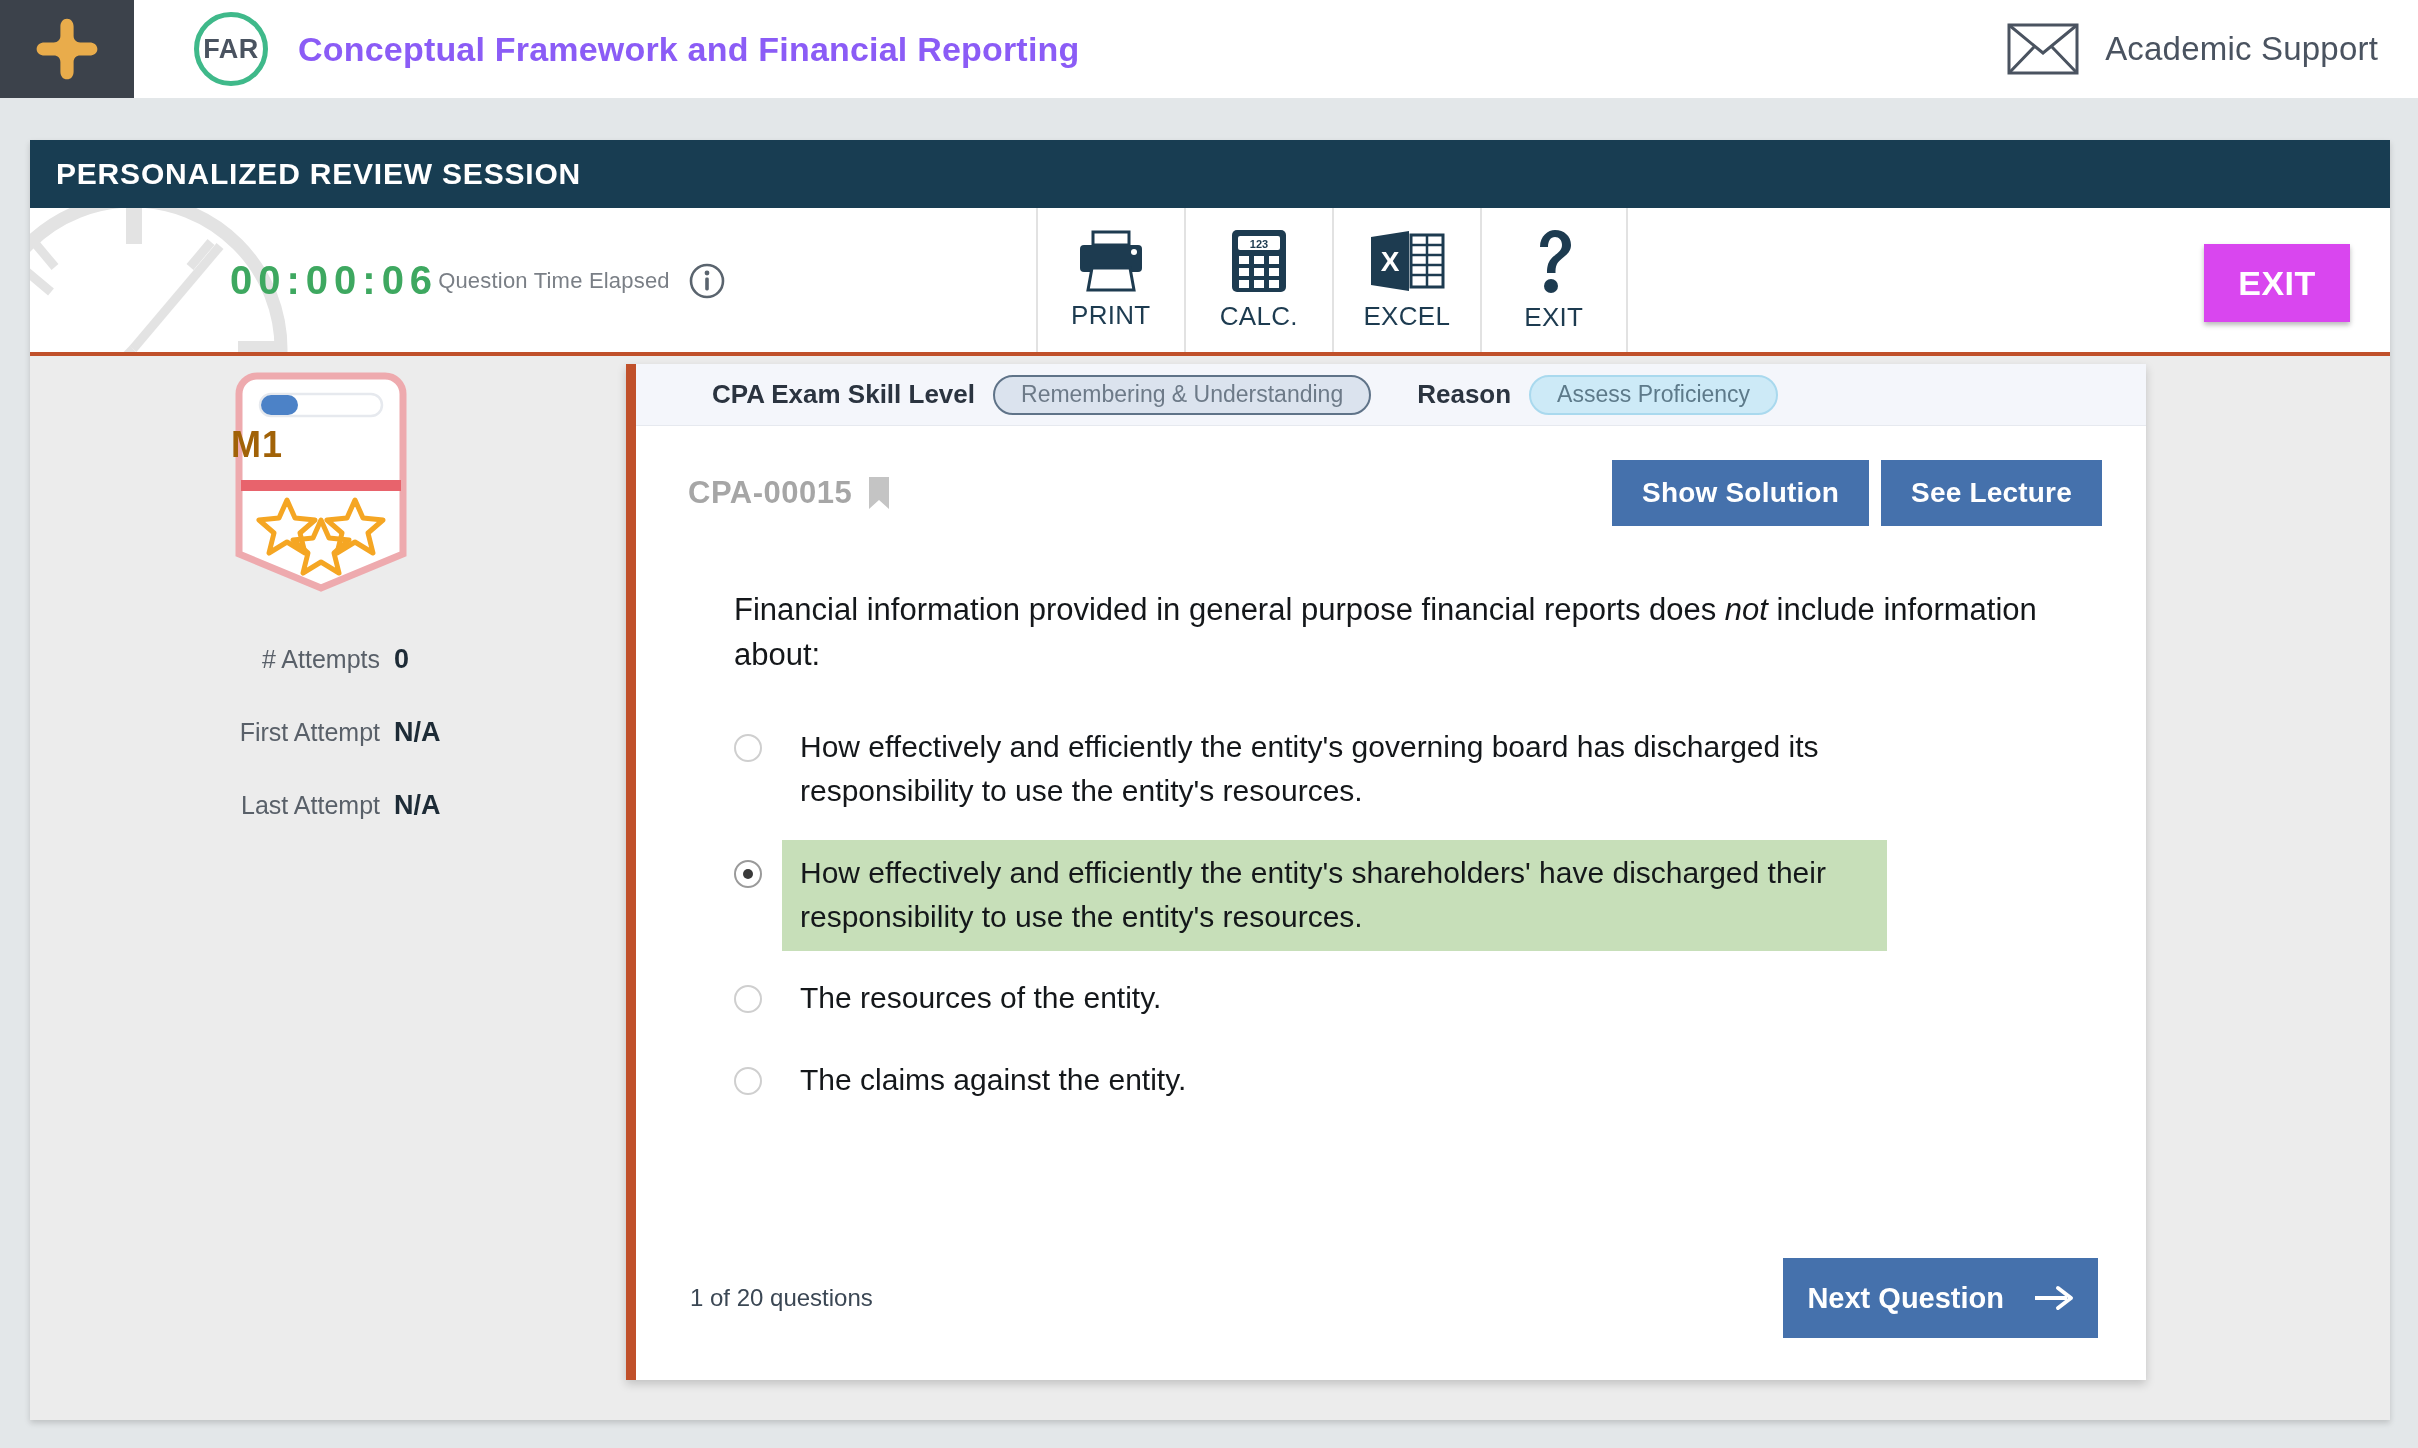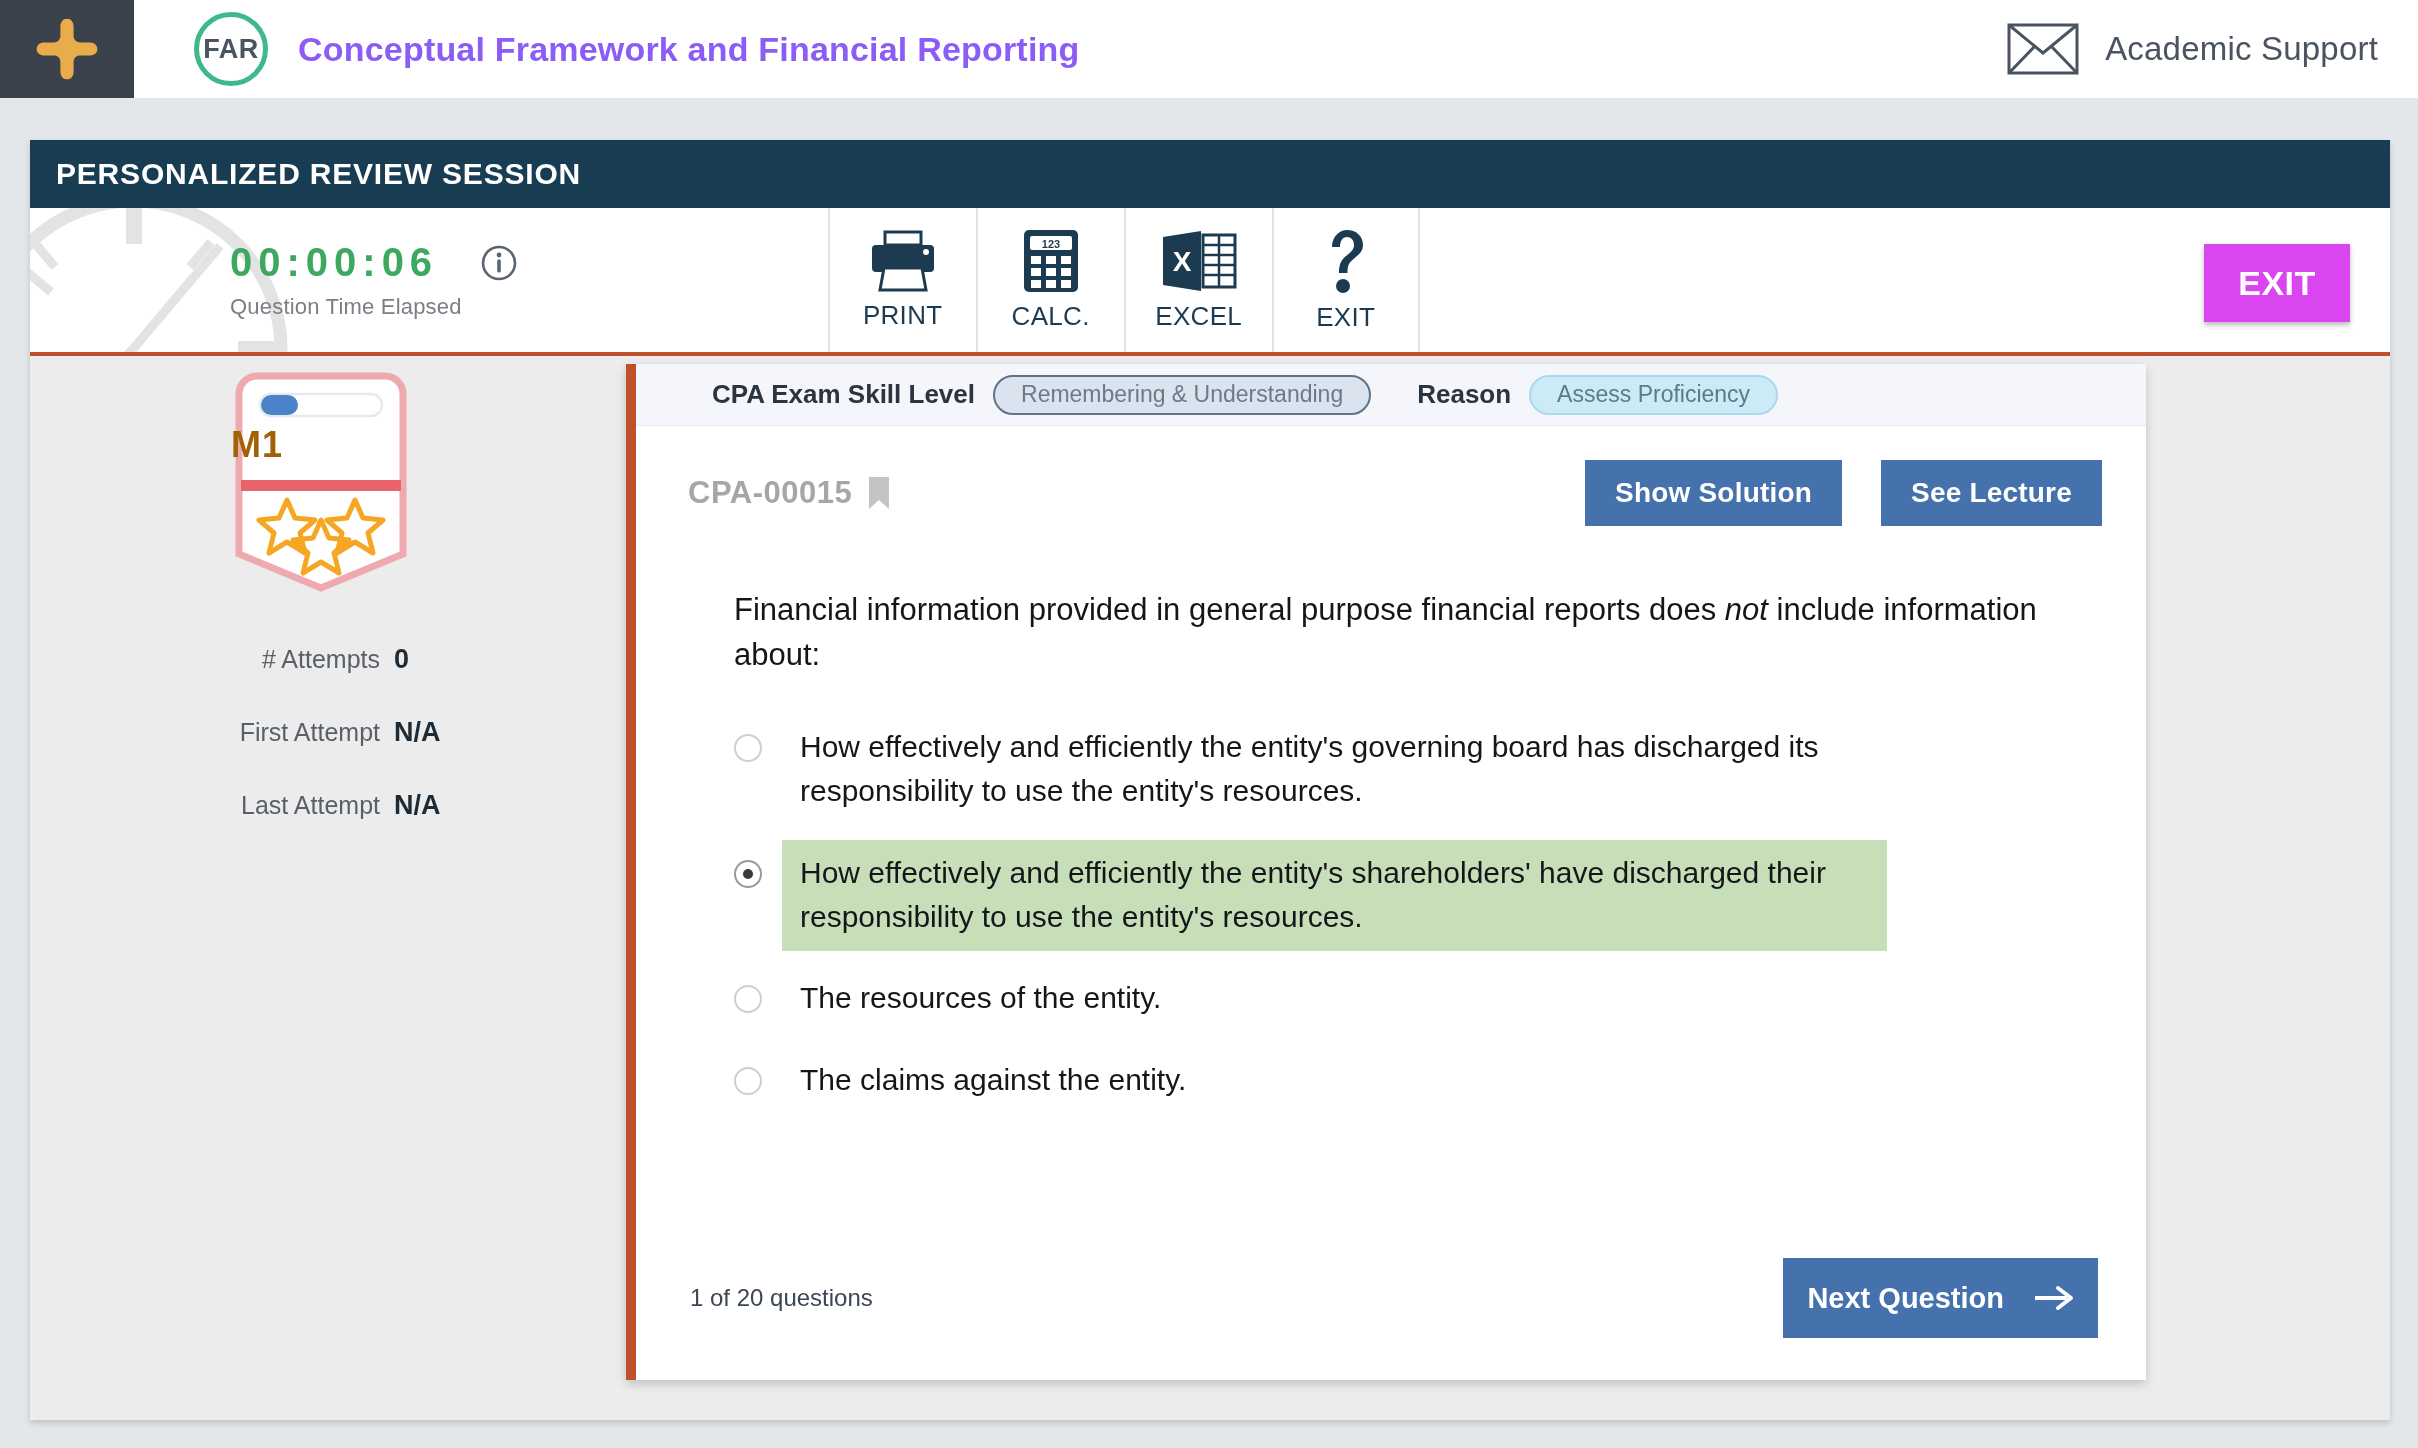--- a/index.html
+++ b/index.html
@@ -56,21 +56,21 @@
     border-bottom: 4px solid #c0502a; overflow: hidden;
     display: flex; align-items: center;
   }
   .clock-wm {
     position: absolute; left: -62px; top: -24px; width: 330px; height: 330px;
     opacity: 1; pointer-events: none;
   }
   .timer-wrap {
     position: relative; margin-left: 200px; display: flex; align-items: flex-start; gap: 18px;
   }
-  .timer-col { display: flex; flex-direction: column; }
+  .timer-col { display: flex; }
   .timer-value {
     font-size: 40px; color: #3ea860; font-weight: bold; letter-spacing: 6px;
     font-family: "Liberation Sans", sans-serif; line-height: 1.1;
   }
   .timer-label { font-size: 22px; color: #7a7f86; margin-top: 10px; letter-spacing: .2px; }
   .info-ico { width: 38px; height: 38px; margin-top: 4px; display:block; }
 
   .tools { position: relative; margin-left: 310px; display: flex; align-items: center; height: 148px; }
   .tool {
     width: 148px; height: 148px; display: flex; flex-direction: column;
@@ -133,21 +133,21 @@
     justify-content: center; padding: 0 26px; font-size: 23px;
   }
   .pill-skill { background: #dbe3ee; border: 2px solid #5f7388; color: #6d7a88; }
   .pill-reason { background: #cdeaf7; border: 2px solid #a9d9ee; color: #5d7a8a; }
 
   .qid-row {
     display: flex; align-items: center; padding: 34px 44px 0 52px;
   }
   .qid { font-size: 31px; font-weight: bold; color: #a6a6a6; letter-spacing: .5px; }
   .bookmark { margin-left: 16px; display:block; }
-  .card-actions { margin-left: auto; display: flex; gap: 39px; border-radius: 32px; }
+  .card-actions { margin-left: auto; display: flex; gap: 12px; border-radius: 32px; }
   .blue-btn {
     background: #4571ac; color: #fff; border: none; cursor: pointer;
     font-size: 28px; font-weight: bold; font-family: "Liberation Sans", sans-serif;
     padding: 0 30px; height: 66px; display: flex; align-items: center; justify-content: center;
     letter-spacing: .2px;
   }
 
   .qtext {
     margin: 62px 64px 0 98px; font-size: 31px; color: #14171a; line-height: 1.45;
   }

